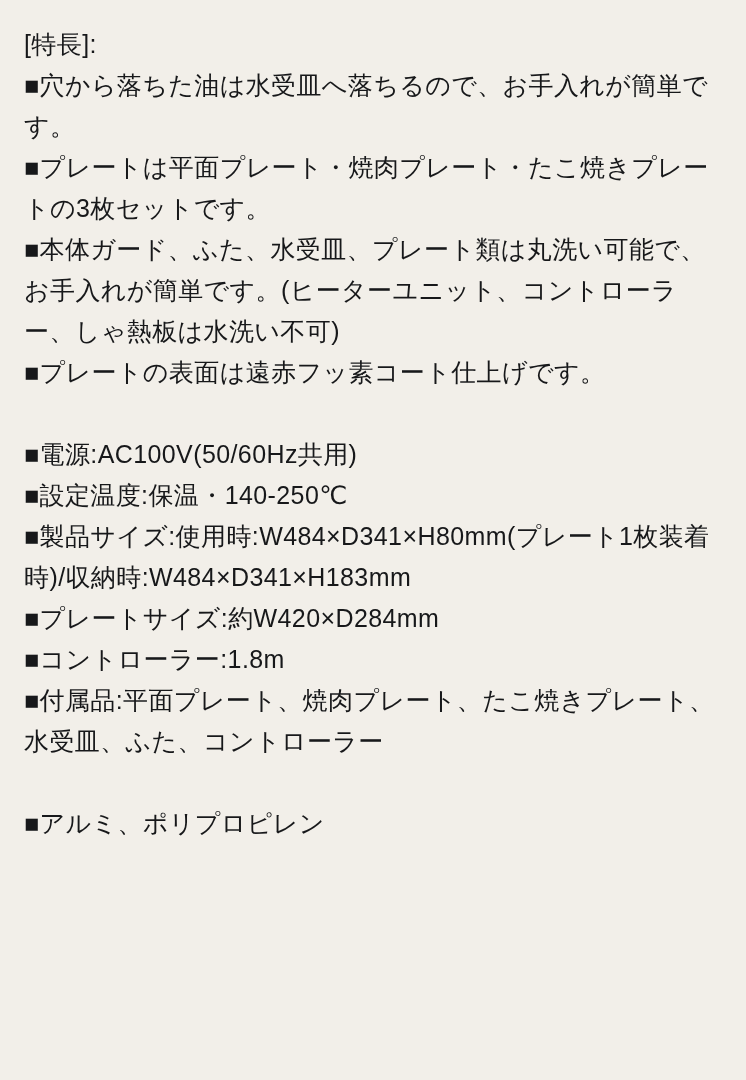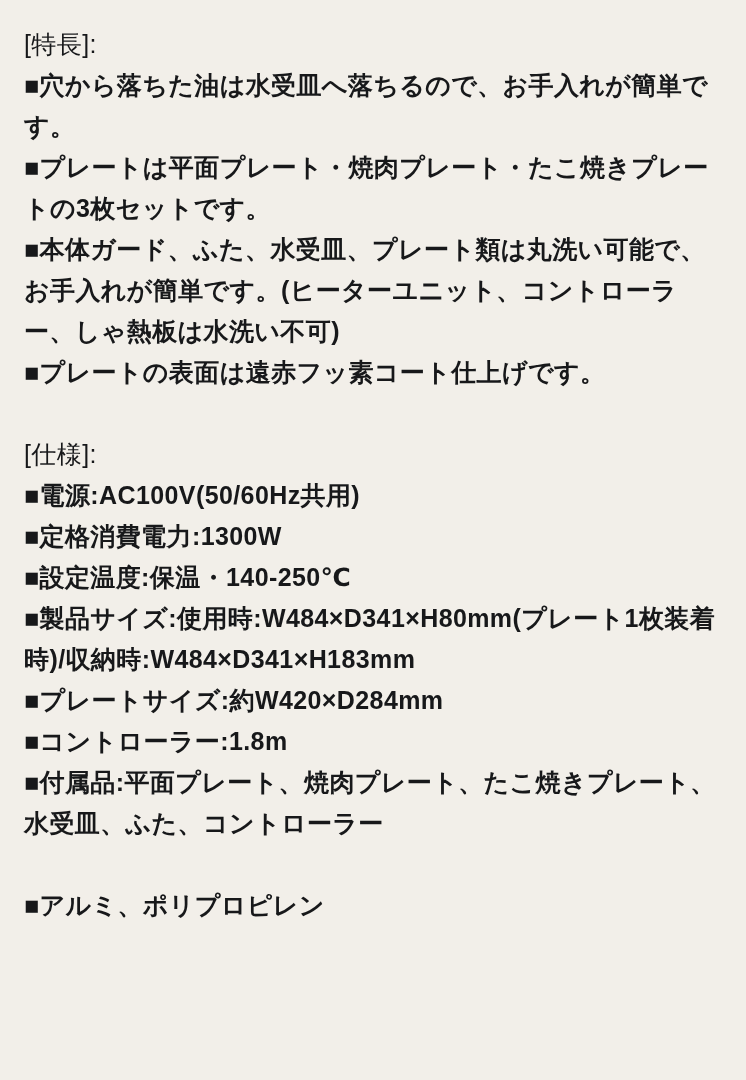--- a/index.html
+++ b/index.html
@@ -23,21 +23,21 @@
   }
   .block {
     margin: 0;
   }
   .line {
     font-size: 25px;
     line-height: 41px;
     letter-spacing: 0.4px;
     white-space: pre-wrap;
     word-break: break-all;
-    font-weight: 700;
+    font-weight: 400;
   }
   .section-head {
     font-size: 25px;
     line-height: 41px;
     letter-spacing: 0.4px;
   }
   .spacer {
     height: 41px;
   }
 </style>
@@ -50,23 +50,21 @@
     <div class="section-head">[特長]:</div>
     <div class="line">■穴から落ちた油は水受皿へ落ちるので、お手入れが簡単です。</div>
     <div class="line">■プレートは平面プレート・焼肉プレート・たこ焼きプレートの3枚セットです。</div>
     <div class="line">■本体ガード、ふた、水受皿、プレート類は丸洗い可能で、お手入れが簡単です。(ヒーターユニット、コントローラー、しゃ熱板は水洗い不可)</div>
     <div class="line">■プレートの表面は遠赤フッ素コート仕上げです。</div>
   </div>
 
   <div class="spacer"></div>
 
   <div class="block">
-    <div class="section-head">[仕様]:</div>
     <div class="line">■電源:AC100V(50/60Hz共用)</div>
-    <div class="line">■定格消費電力:1300W</div>
     <div class="line">■設定温度:保温・140-250℃</div>
     <div class="line">■製品サイズ:使用時:W484×D341×H80mm(プレート1枚装着時)/収納時:W484×D341×H183mm</div>
     <div class="line">■プレートサイズ:約W420×D284mm</div>
     <div class="line">■コントローラー:1.8m</div>
     <div class="line">■付属品:平面プレート、焼肉プレート、たこ焼きプレート、水受皿、ふた、コントローラー</div>
   </div>
 
   <div class="spacer"></div>
 
   <div class="block">

